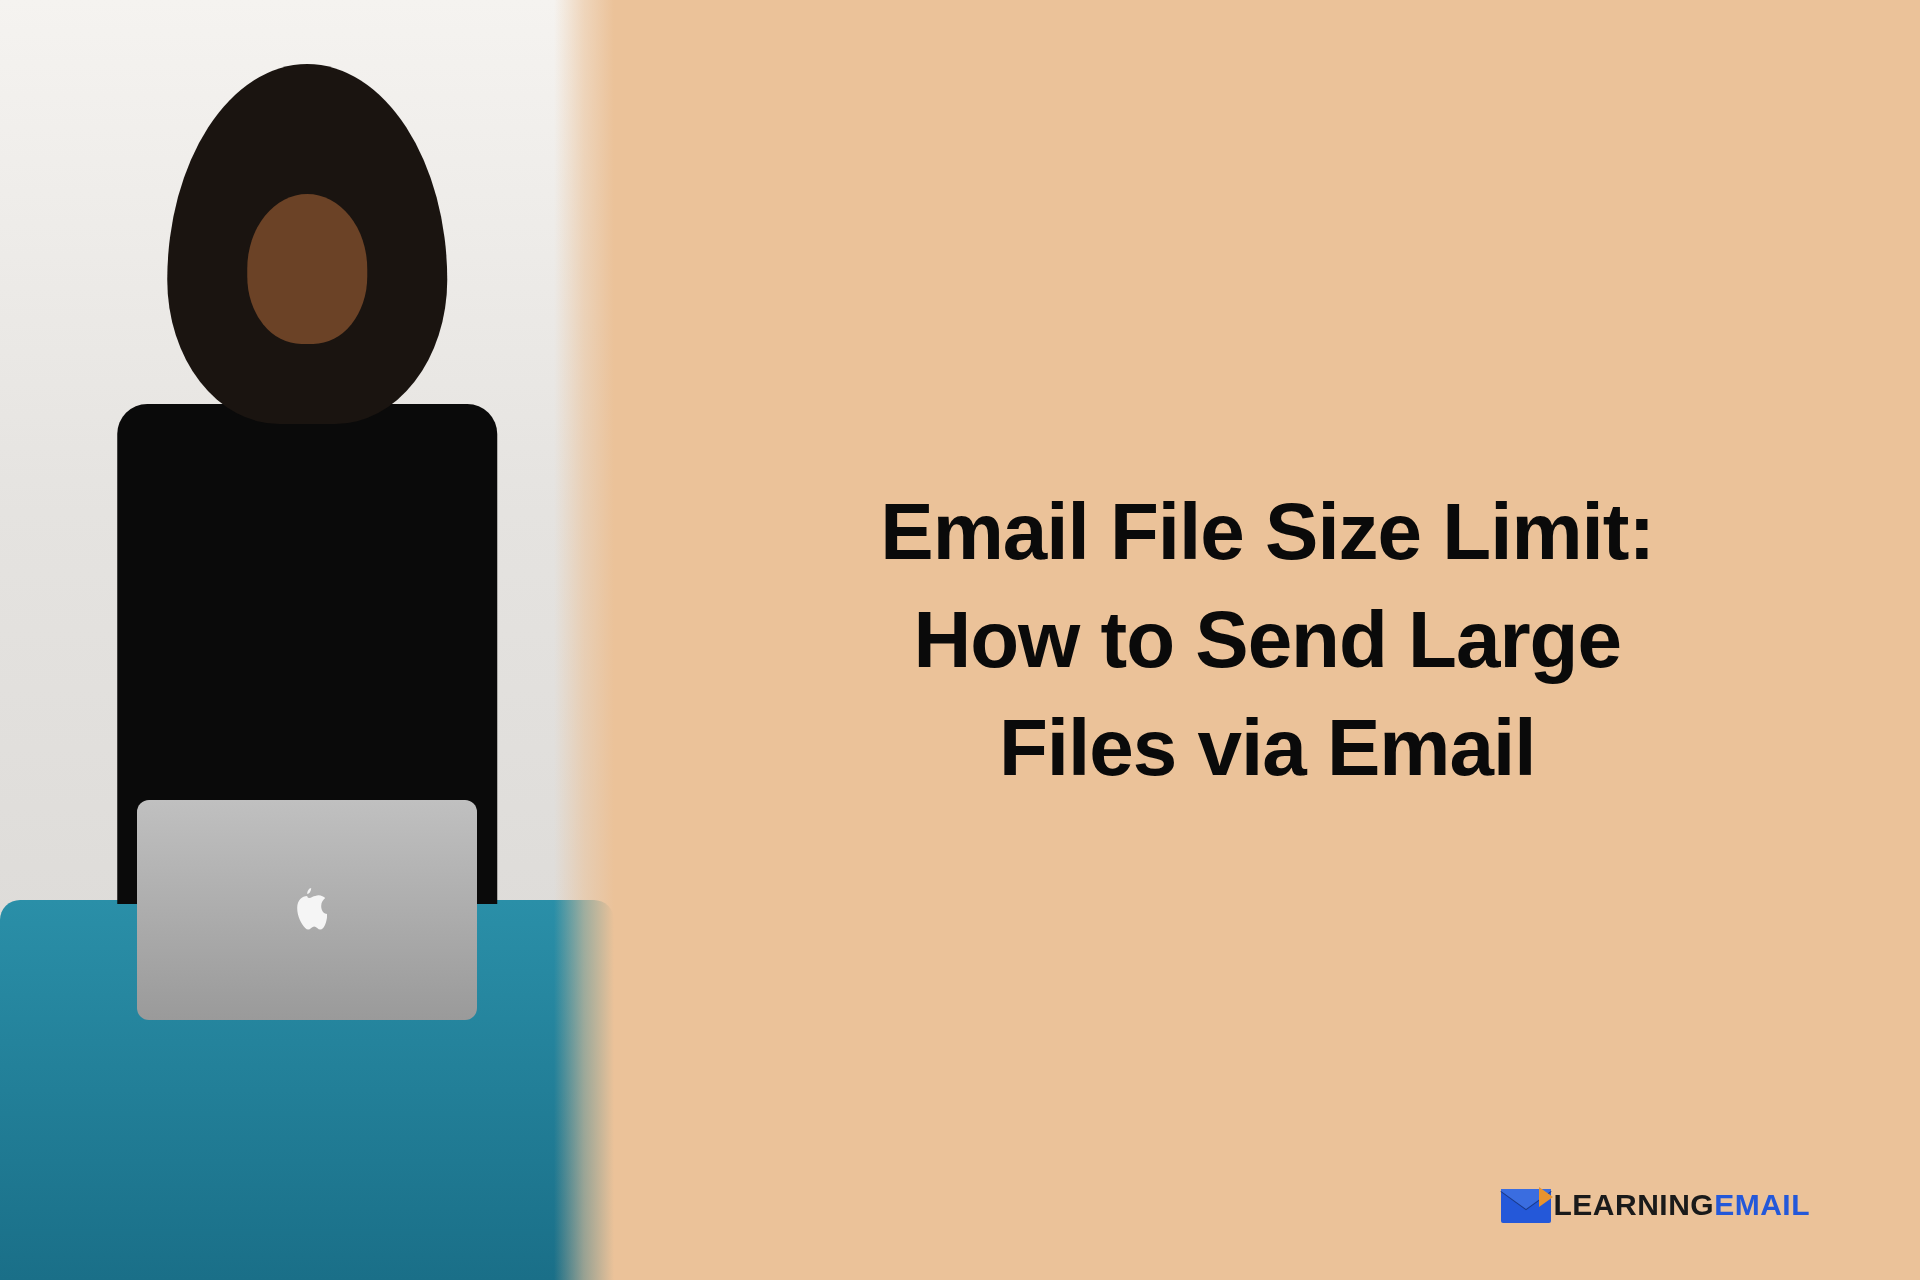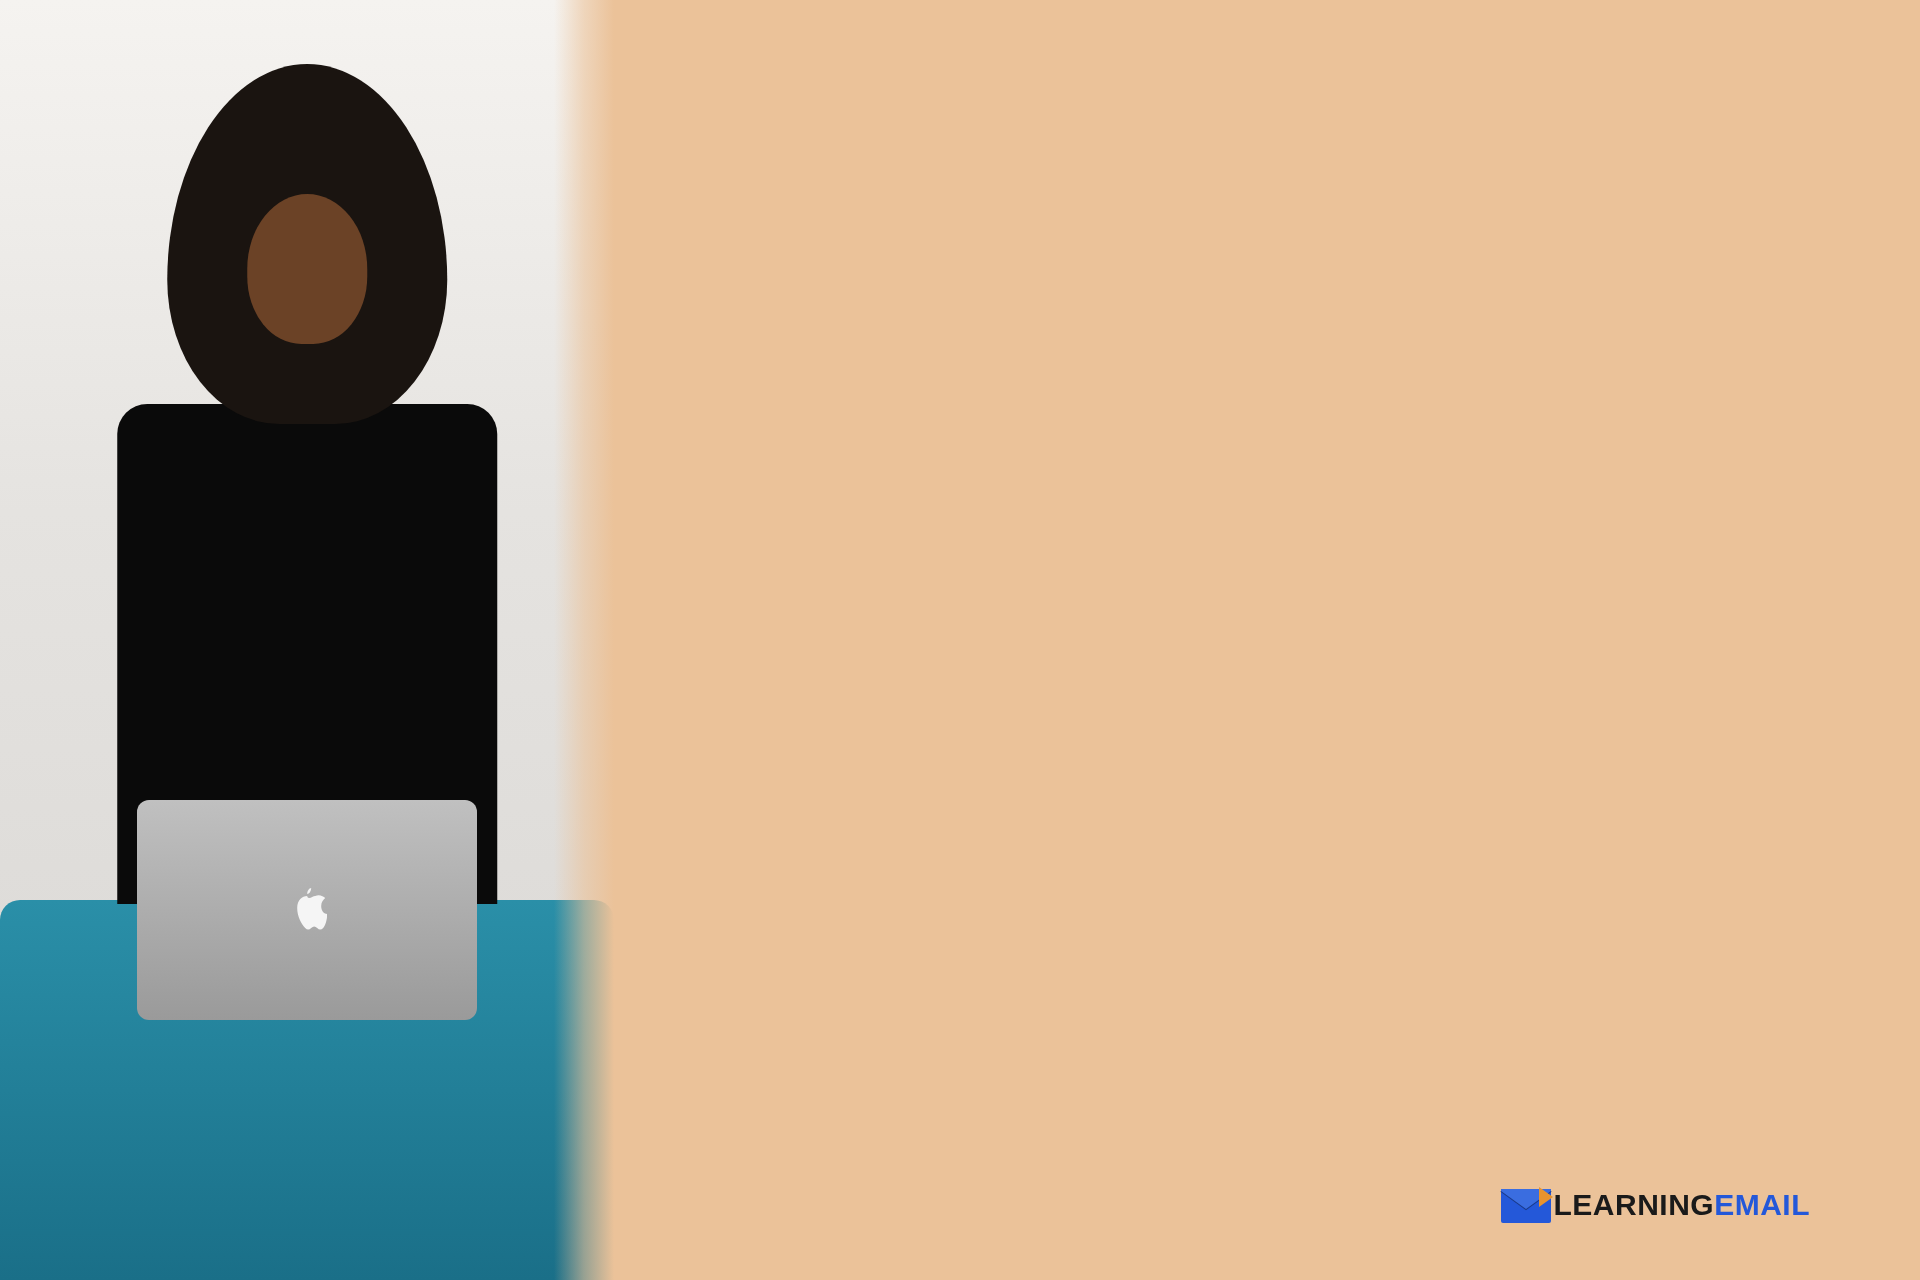--- a/index.html
+++ b/index.html
@@ -194,20 +194,21 @@
       </div>
       <div class="laptop">
         <div class="apple-logo"></div>
       </div>
     </div>
   </div>
 
   <div class="fade-edge"></div>
 
   <div class="right-panel">
+    <h1 class="headline">Email File Size Limit: How to Send Large Files via Email</h1>
 
     <div class="brand-logo">
       <div class="envelope-icon">
         <svg class="envelope-svg" viewBox="0 0 54 40">
           <rect x="2" y="4" width="50" height="34" fill="#2458d9" rx="2"></rect>
           <path d="M 2 6 L 27 24 L 52 6" fill="none" stroke="#1a3a8a" stroke-width="2"></path>
           <path d="M 2 6 L 27 24 L 52 6 L 52 4 L 2 4 Z" fill="#3a6de0"></path>
           <path d="M 40 2 L 54 12 L 40 22 Z" fill="#e8932e"></path>
         </svg>
       </div>

